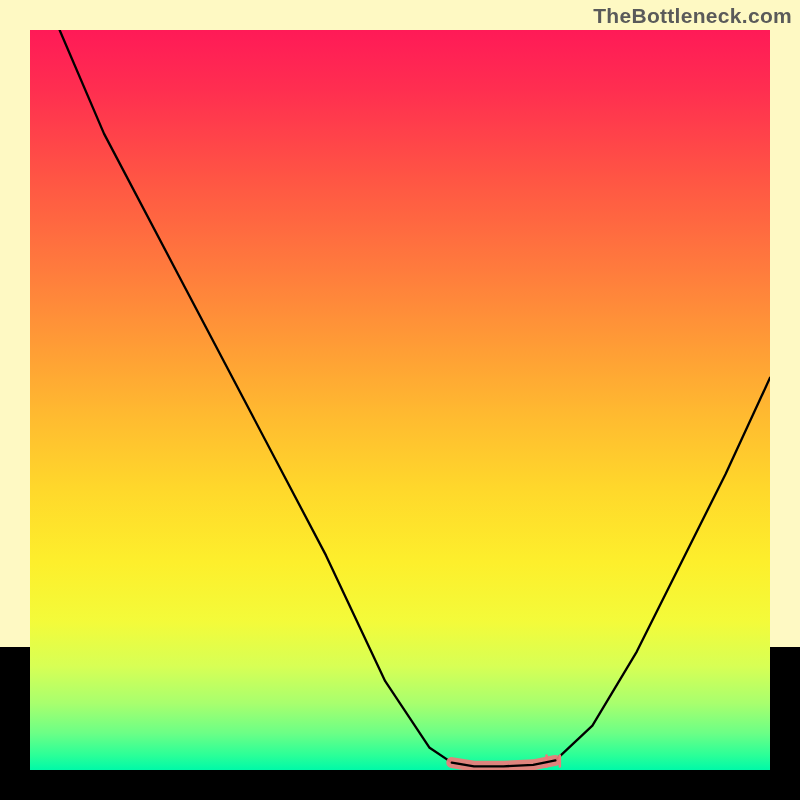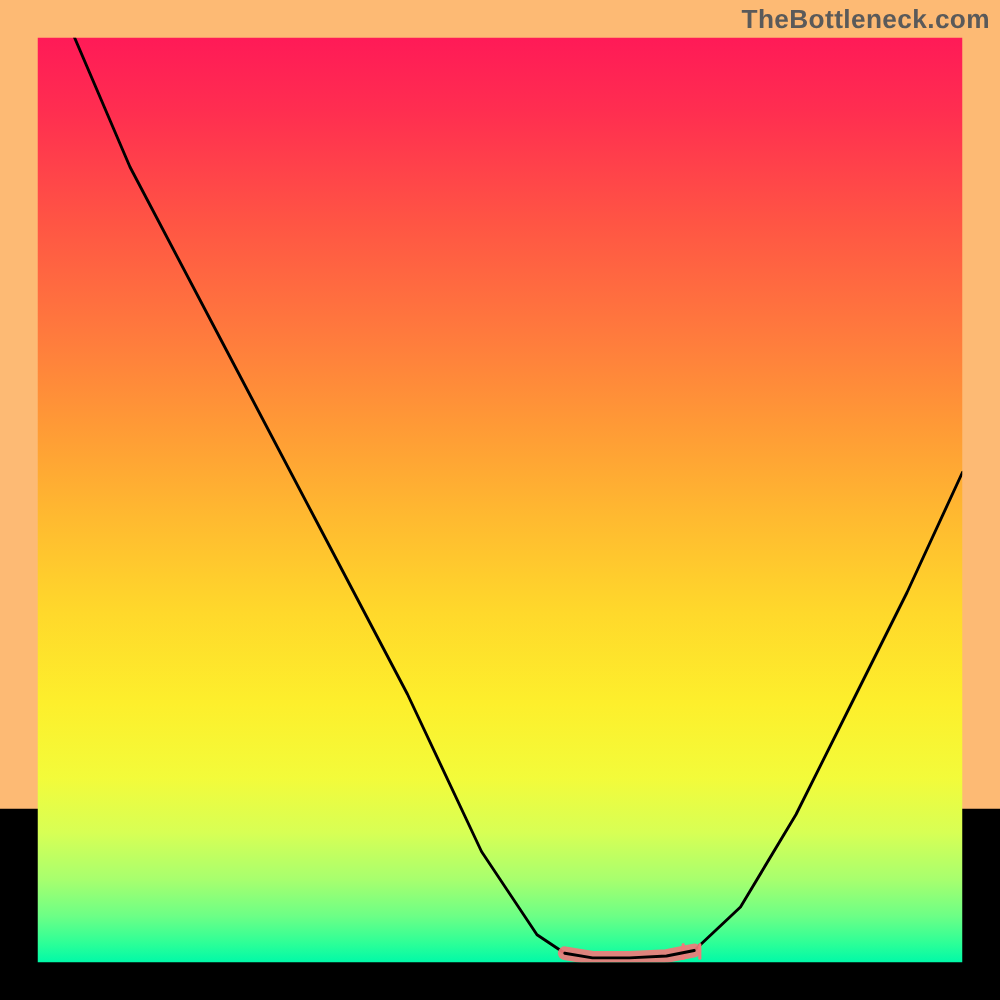--- a/index.html
+++ b/index.html
@@ -9,21 +9,21 @@
     height: 800px;
     background: #000;
     overflow: hidden;
   }
   .frame {
     position: absolute;
     top: 0;
     left: 0;
     width: 800px;
     height: 647px;
-    background: #fdba74;
+    background: #fef9c3;
   }
   .plot-area {
     position: absolute;
     top: 30px;
     left: 30px;
     width: 740px;
     height: 740px;
     overflow: hidden;
   }
   .gradient {

